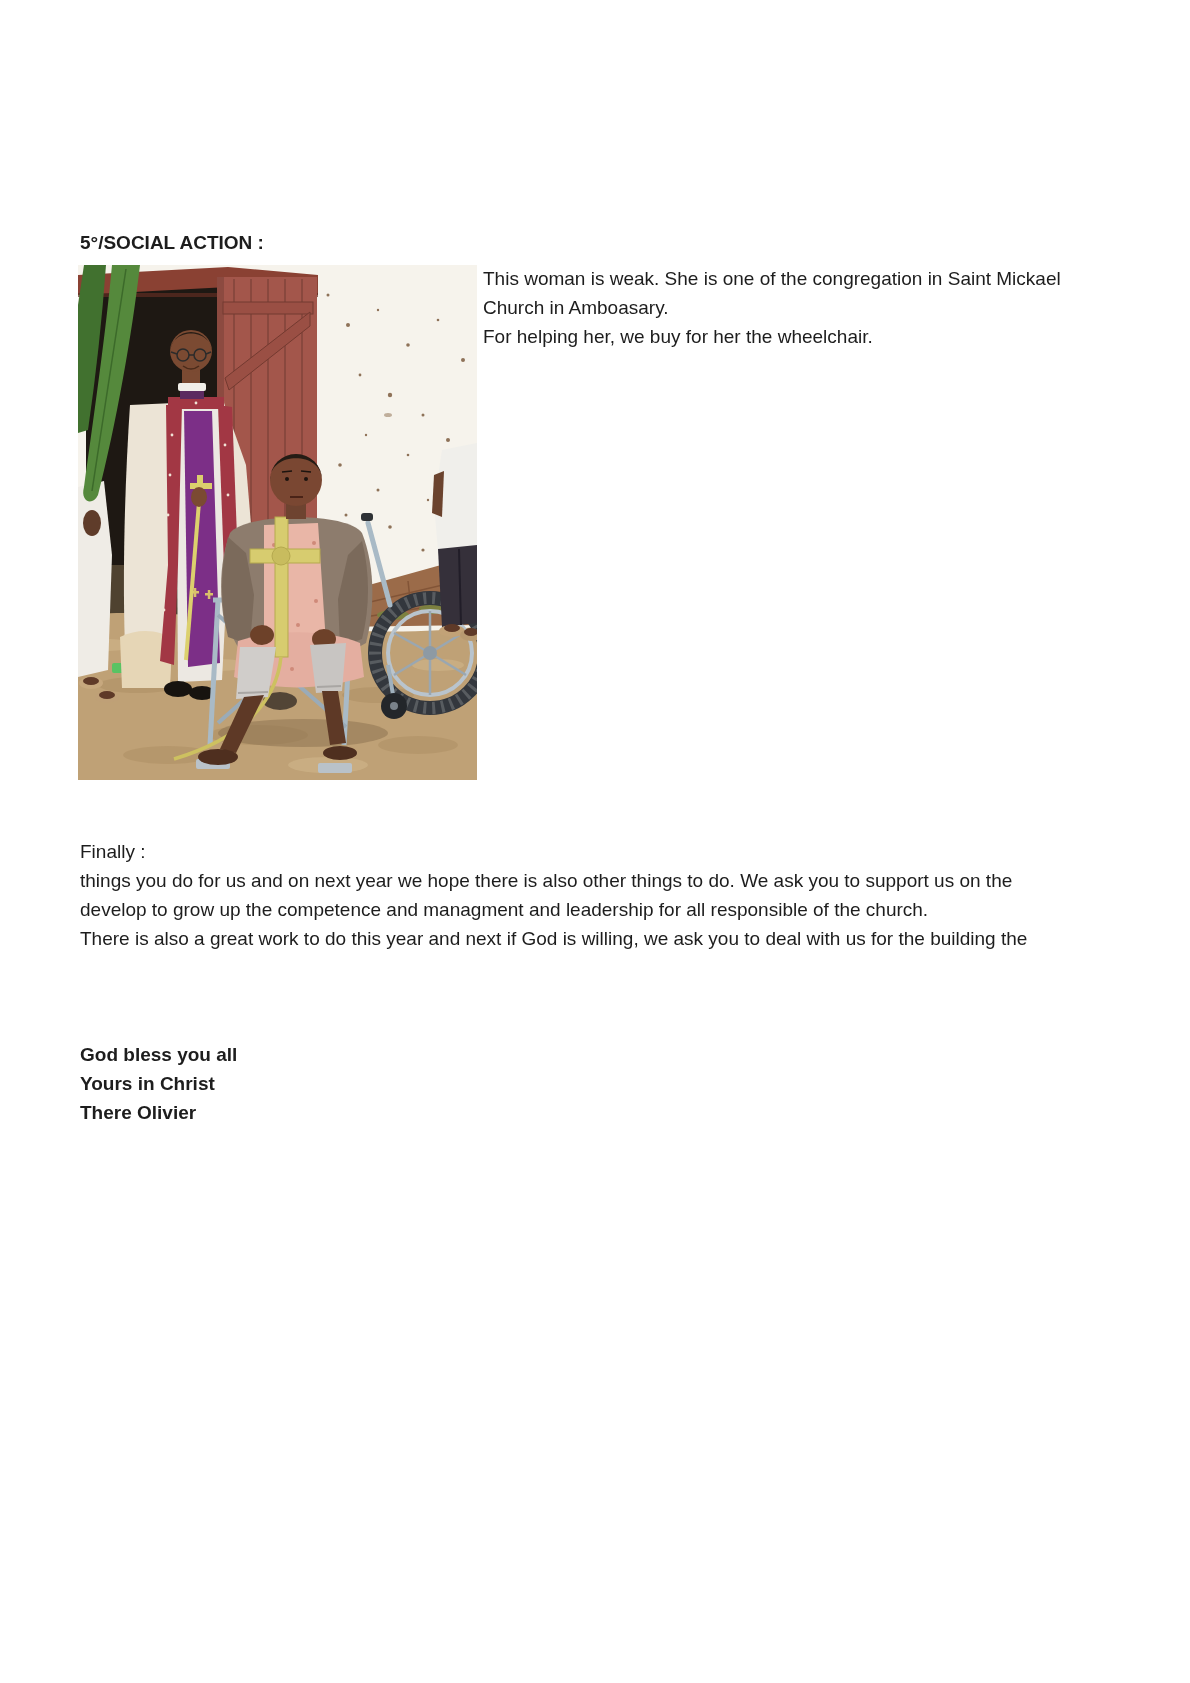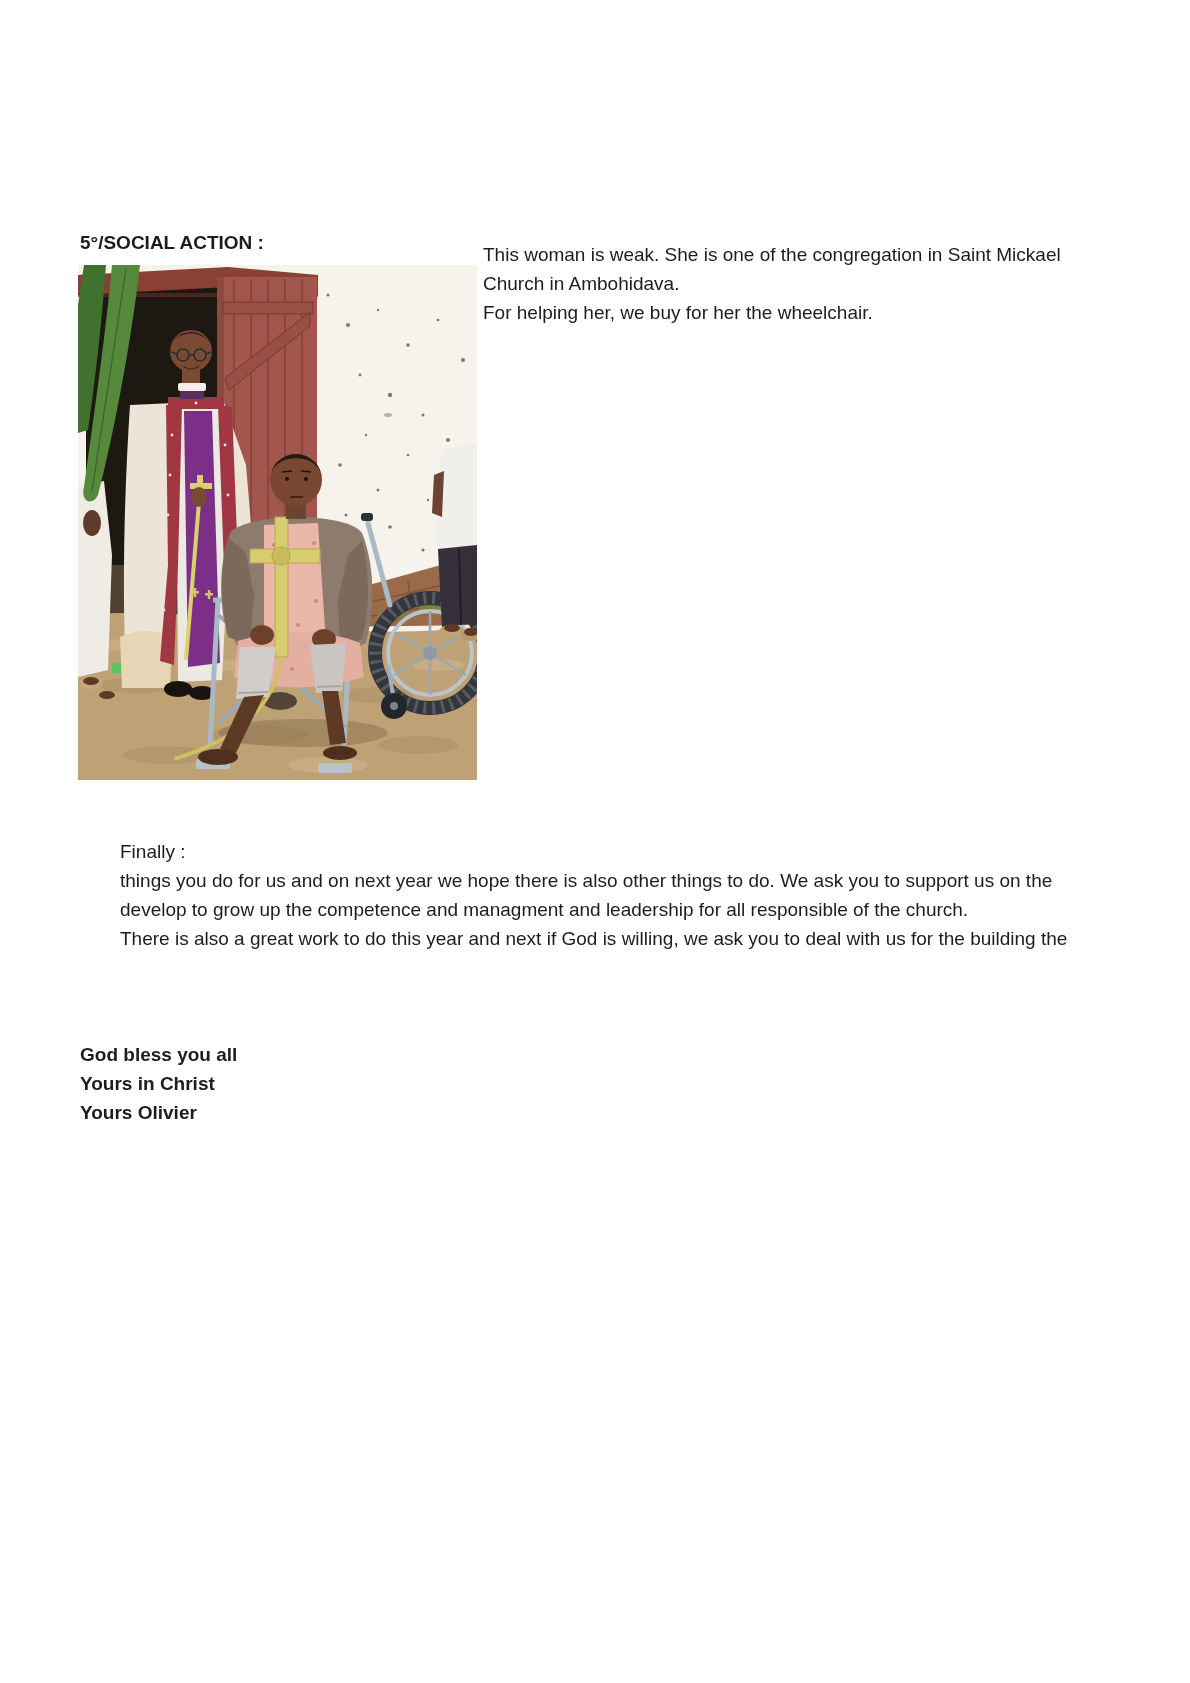--- a/index.html
+++ b/index.html
@@ -14,22 +14,22 @@
   .txt{font-size:19px;line-height:29px;white-space:pre;}
   .heading{
     position:absolute;left:80px;top:228px;
     margin:0;font-weight:700;
   }
   .photo{
     position:absolute;left:78px;top:265px;
     width:399px;height:515px;margin:0;
   }
   .photo svg{display:block;width:399px;height:515px;}
-  .caption{position:absolute;left:483px;top:240px;}
-  .finally{position:absolute;left:80px;top:837px;margin-left:40px;}
+  .caption{position:absolute;left:483px;top:264px;}
+  .finally{position:absolute;left:80px;top:837px;}
   .closing{position:absolute;left:80px;top:1040px;font-weight:bold;}
 </style>
 </head>
 <body>
 
 <div class="page">
 
   <h1 class="heading txt">5°/SOCIAL ACTION :</h1>
 
   <figure class="photo">
@@ -264,30 +264,30 @@
       <g>
         <path d="M6,0 L28,0 C24,55 18,110 10,165 L0,168 L0,40 Z" fill="#41712f"></path>
         <path d="M34,0 L62,0 C54,70 38,160 20,230 C14,242 2,236 6,222 C16,150 28,66 34,0 Z" fill="#55893c"></path>
         <line x1="48" y1="4" x2="14" y2="226" stroke="#3c6a2a" stroke-width="1.5"></line>
       </g>
     </svg>
   </figure>
 
   <div class="caption">
     <div class="txt">This woman is weak. She is one of the congregation in Saint Mickael</div>
-    <div class="txt">Church in Ambohidava.</div>
+    <div class="txt">Church in Amboasary.</div>
     <div class="txt">For helping her, we buy for her the wheelchair.</div>
   </div>
 
   <div class="finally">
     <div class="txt">Finally :</div>
     <div class="txt">things you do for us and on next year we hope there is also other things to do. We ask you to support us on the</div>
     <div class="txt">develop to grow up the competence and managment and leadership for all responsible of the church.</div>
     <div class="txt">There is also a great work to do this year and next if God is willing, we ask you to deal with us for the building the</div>
   </div>
 
   <div class="closing">
     <div class="txt">God bless you all</div>
     <div class="txt">Yours in Christ</div>
-    <div class="txt">Yours Olivier</div>
+    <div class="txt">There Olivier</div>
   </div>
 
 </div>
 
 </body></html>

